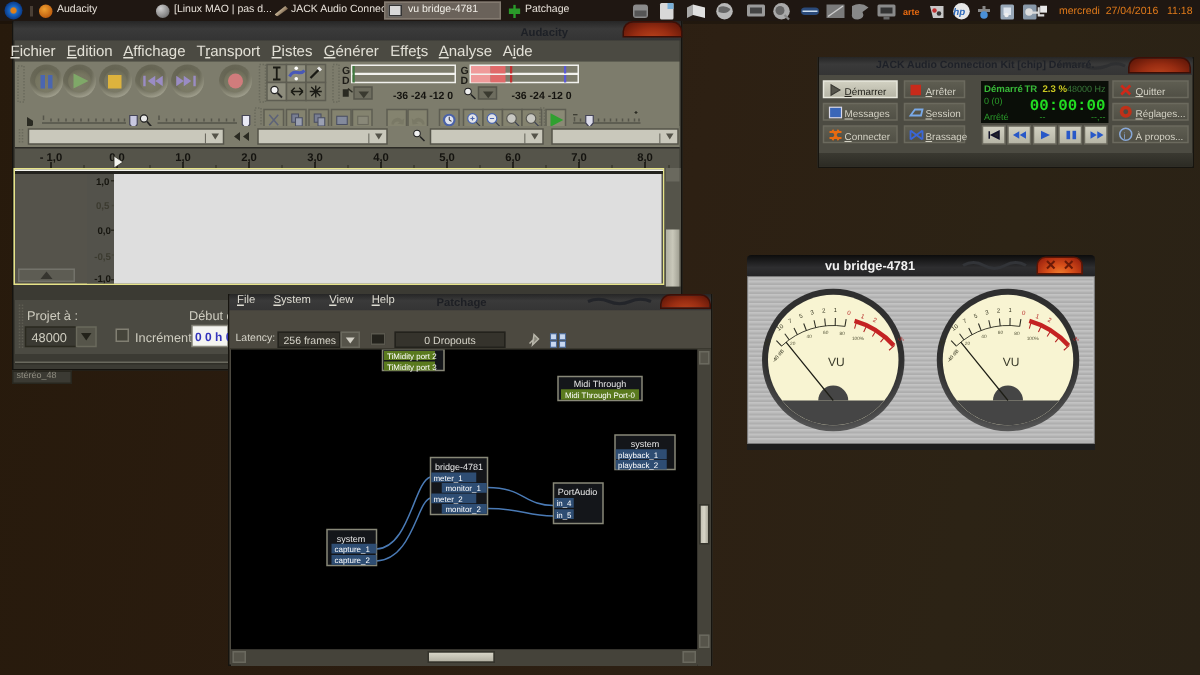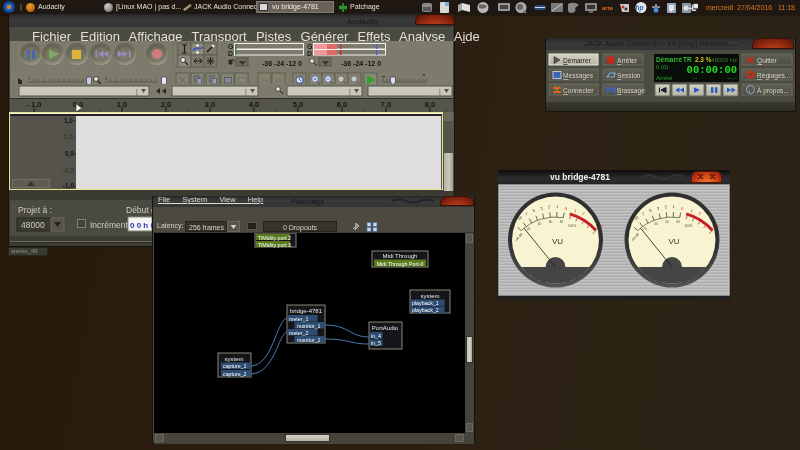--- a/index.html
+++ b/index.html
@@ -73,21 +73,21 @@
   </svg>
 <div class="abs" style="left:706px;top:4px;font-size:7px;color:#e07a1a;">mercredi&nbsp;&nbsp;27/04/2016&nbsp;&nbsp;&nbsp;11:18</div>
 
 <div class="abs" style="left:8px;top:14px;width:447px;height:233px;background:#3b3a33;border:1px solid #15130f;"></div>
 
 <div class="abs tbar" style="left:9px;top:14px;width:445px;height:13px;"></div>
 <div class="abs" style="left:347px;top:17px;font-size:7.5px;color:#1d2026;font-weight:bold;">Audacity</div>
 <div class="abs redblob" style="left:415px;top:14px;width:40px;height:11px;"></div>
 
 <div class="abs" style="left:10px;top:27px;width:443px;height:14px;background:#4b4a42;"></div>
-<div class="abs" style="left:32px;top:29px;font-size:13px;color:#e2e0d6;word-spacing:1px;"><u>F</u>ichier&nbsp; <u>E</u>dition&nbsp; <u>A</u>ffichage&nbsp; T<u>r</u>ansport&nbsp; <u>P</u>istes&nbsp; <u>G</u>énérer&nbsp; Effe<u>t</u>s&nbsp; <u>A</u>nalyse&nbsp; A<u>i</u>de</div>
+<div class="abs" style="left:7px;top:29px;font-size:10px;color:#e2e0d6;word-spacing:1px;"><u>F</u>ichier&nbsp; <u>E</u>dition&nbsp; <u>A</u>ffichage&nbsp; T<u>r</u>ansport&nbsp; <u>P</u>istes&nbsp; <u>G</u>énérer&nbsp; Effe<u>t</u>s&nbsp; <u>A</u>nalyse&nbsp; A<u>i</u>de</div>
 
 <div class="abs" style="left:10px;top:41px;width:443px;height:57px;background:#7d7c6c;"></div>
 
 <svg class="abs" style="left:10px;top:41px;" width="443" height="57" viewBox="0 0 443 57">
   <defs>
     <radialGradient id="btnring" cx="0.42" cy="0.3" r="0.85">
       <stop offset="0%" stop-color="#61604f"></stop>
         <stop offset="52%" stop-color="#6b6a59"></stop>
       <stop offset="74%" stop-color="#8f8e7c"></stop>
         <stop offset="88%" stop-color="#a7a695"></stop>
@@ -505,21 +505,21 @@
 
 <div class="abs" style="left:152px;top:196px;width:323px;height:248px;background:#4c4940;border:1px solid #16140f;"></div>
 <div class="abs tbar" style="left:153px;top:196px;width:321px;height:11px;"></div>
 <div class="abs" style="left:291px;top:197px;font-size:7.5px;font-weight:bold;color:#1d1f24;">Patchage</div>
 <svg class="abs" style="left:390px;top:197px;" width="50" height="9" viewBox="0 0 50 9">
     <path d="M2 4 q7 -3 14 0 q7 3 14 0 q7 -3 14 0" stroke="#23252a" stroke-width="2" fill="none"></path>
   </svg>
 <div class="abs redblob" style="left:440px;top:196px;width:34px;height:10px;"></div>
 
 <div class="abs" style="left:153px;top:207px;width:321px;height:13px;background:#4c4940;"></div>
-<div class="abs" style="left:158px;top:195px;font-size:7.5px;color:#dedcd2;word-spacing:4px;text-decoration:underline;"><u>F</u>ile&nbsp; <u>S</u>ystem&nbsp; <u>V</u>iew&nbsp; <u>H</u>elp</div>
+<div class="abs" style="left:158px;top:195px;font-size:7.5px;color:#dedcd2;word-spacing:4px;"><u>F</u>ile&nbsp; <u>S</u>ystem&nbsp; <u>V</u>iew&nbsp; <u>H</u>elp</div>
 
 <div class="abs" style="left:153px;top:220px;width:321px;height:13px;background:#4c4940;border-bottom:1px solid #3a382f;"></div>
 <div class="abs" style="left:157px;top:222px;font-size:7px;color:#d5d3c8;">Latency:</div>
 <div class="abs" style="left:185px;top:221px;width:42px;height:11px;background:#35332c;border:1px solid #23221c;color:#d5d3c8;font-size:7px;padding:2px 0 0 3px;">256 frames</div>
 <div class="abs" style="left:227px;top:221px;width:13px;height:11px;background:#56544a;border:1px solid #6a695e;"></div>
 <svg class="abs" style="left:227px;top:221px" width="13" height="11">
     <path d="M3.5 4 l6 0 l-3 4 z" fill="#d2d0c6"></path>
   </svg>
 <div class="abs" style="left:247px;top:222px;width:10px;height:8px;background:#23221c;border:1px solid #5a584e;"></div>
 <div class="abs" style="left:263px;top:221px;width:74px;height:11px;background:#35332c;border:1px solid #23221c;color:#d5d3c8;font-size:7px;text-align:center;padding-top:2px;">0 Dropouts</div>

